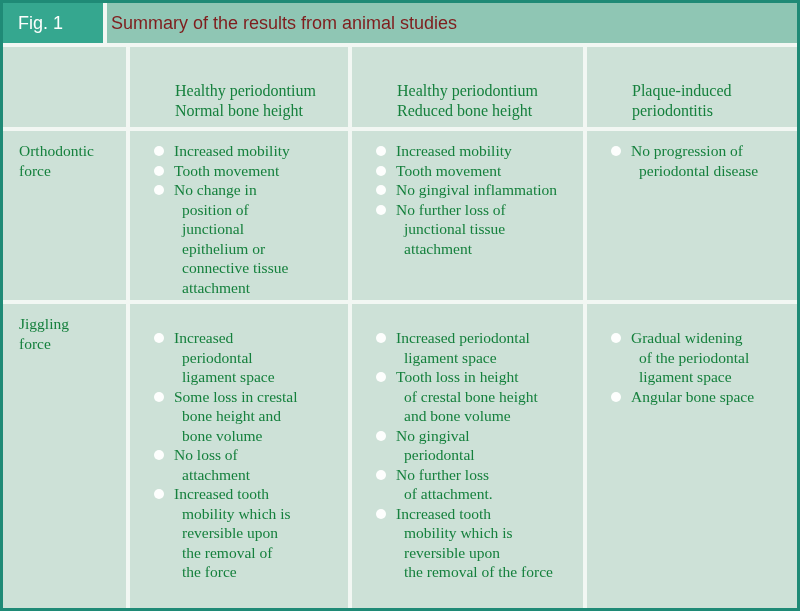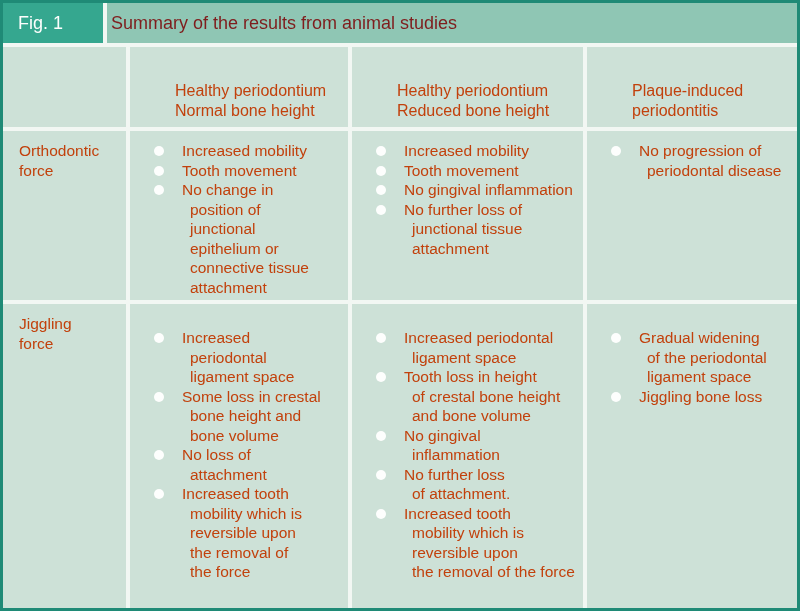--- a/index.html
+++ b/index.html
@@ -53,25 +53,26 @@
   .grid {
     flex: 1;
     display: grid;
     grid-template-columns: 123px 218px 231px 1fr;
     grid-template-rows: 80px 169px 1fr;
     gap: 4px;
     min-height: 0;
   }
   .cell {
     background: #cde1d7;           
-    color: #c2410c;
+    color: #15803d;
     font-size: 15.5px;
     line-height: 19.5px;
     box-sizing: border-box;
     overflow: hidden;
+    font-family: Liberation Serif, serif;
   }
   .head-cell {
     display: flex;
     flex-direction: column;
     justify-content: flex-end;
     padding: 0 6px 7px 45px;
     font-size: 16px;
     white-space: pre-line;
   }
   .label-cell {
@@ -92,21 +93,20 @@
     height: 10px;
     border-radius: 50%;
     background: #fdfefd;           
     flex: none;
     margin: 5px 10px 0 0;
   }
   .li-text {
     white-space: pre-line;
     padding-left: 8px;             
     text-indent: -8px;
-    margin-left: 8px;
   }
 </style>
 </head>
 <body>
 
 <div class="page">
   <div class="inner">
 
     <div class="header-band">
       <div class="fig-box">
@@ -218,21 +218,21 @@
         </div>
         <div class="li">
           <span class="dot"></span>
           <span class="li-text">Tooth loss in height
 of crestal bone height
 and bone volume</span>
         </div>
         <div class="li">
           <span class="dot"></span>
           <span class="li-text">No gingival
-inflammation</span>
+periodontal</span>
         </div>
         <div class="li">
           <span class="dot"></span>
           <span class="li-text">No further loss
 of attachment.</span>
         </div>
         <div class="li">
           <span class="dot"></span>
           <span class="li-text">Increased tooth
 mobility which is
@@ -243,19 +243,19 @@
 
       <div class="cell body-cell row2">
         <div class="li">
           <span class="dot"></span>
           <span class="li-text">Gradual widening
 of the periodontal
 ligament space</span>
         </div>
         <div class="li">
           <span class="dot"></span>
-          <span class="li-text">Jiggling bone loss</span>
+          <span class="li-text">Angular bone space</span>
         </div>
       </div>
 
     </div>
   </div>
 </div>
 
 </body></html>

